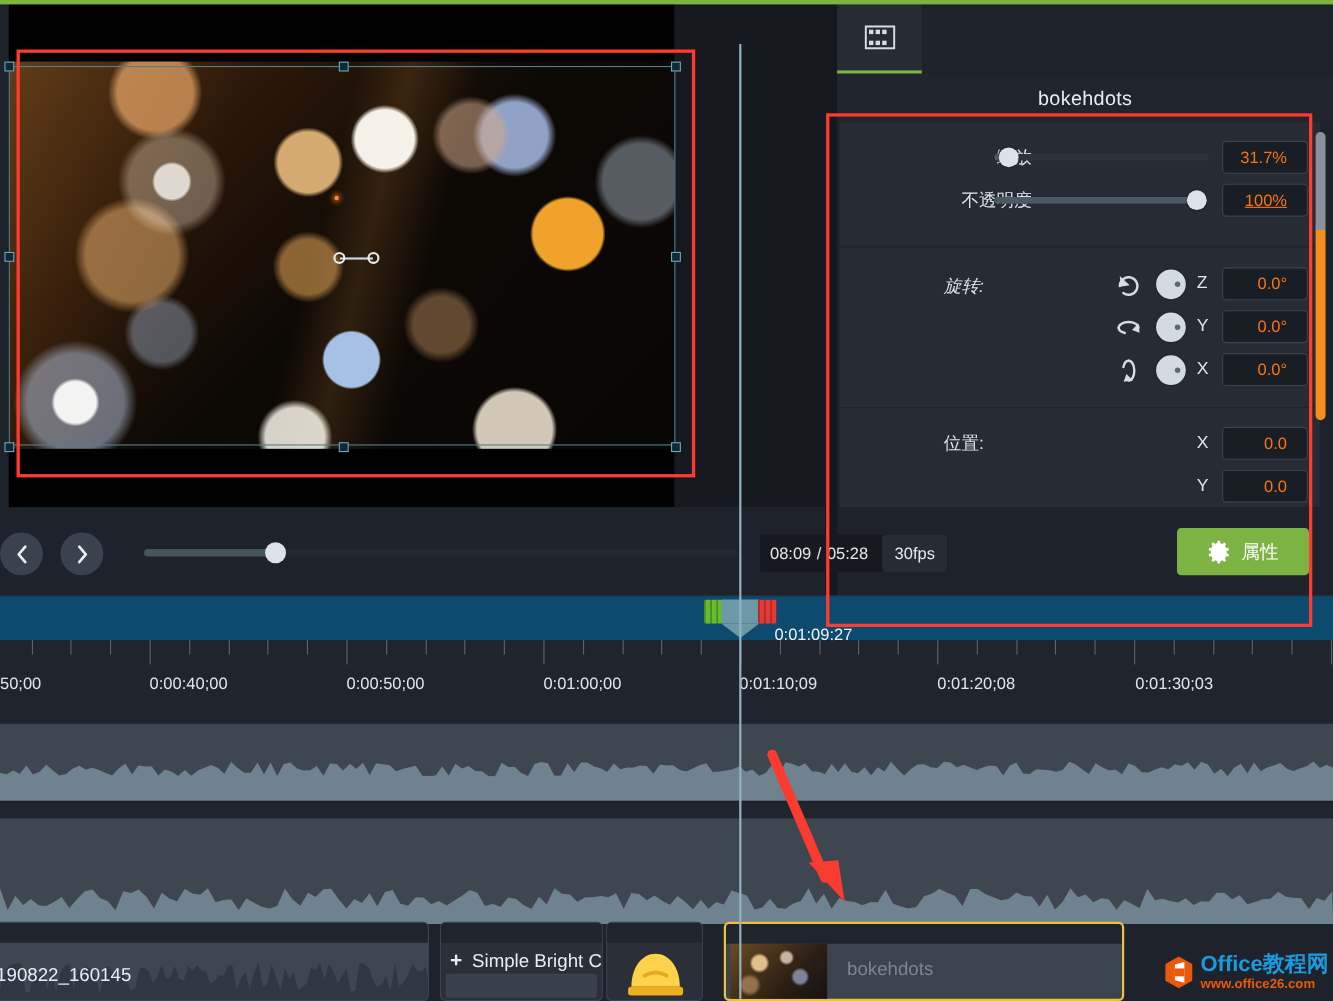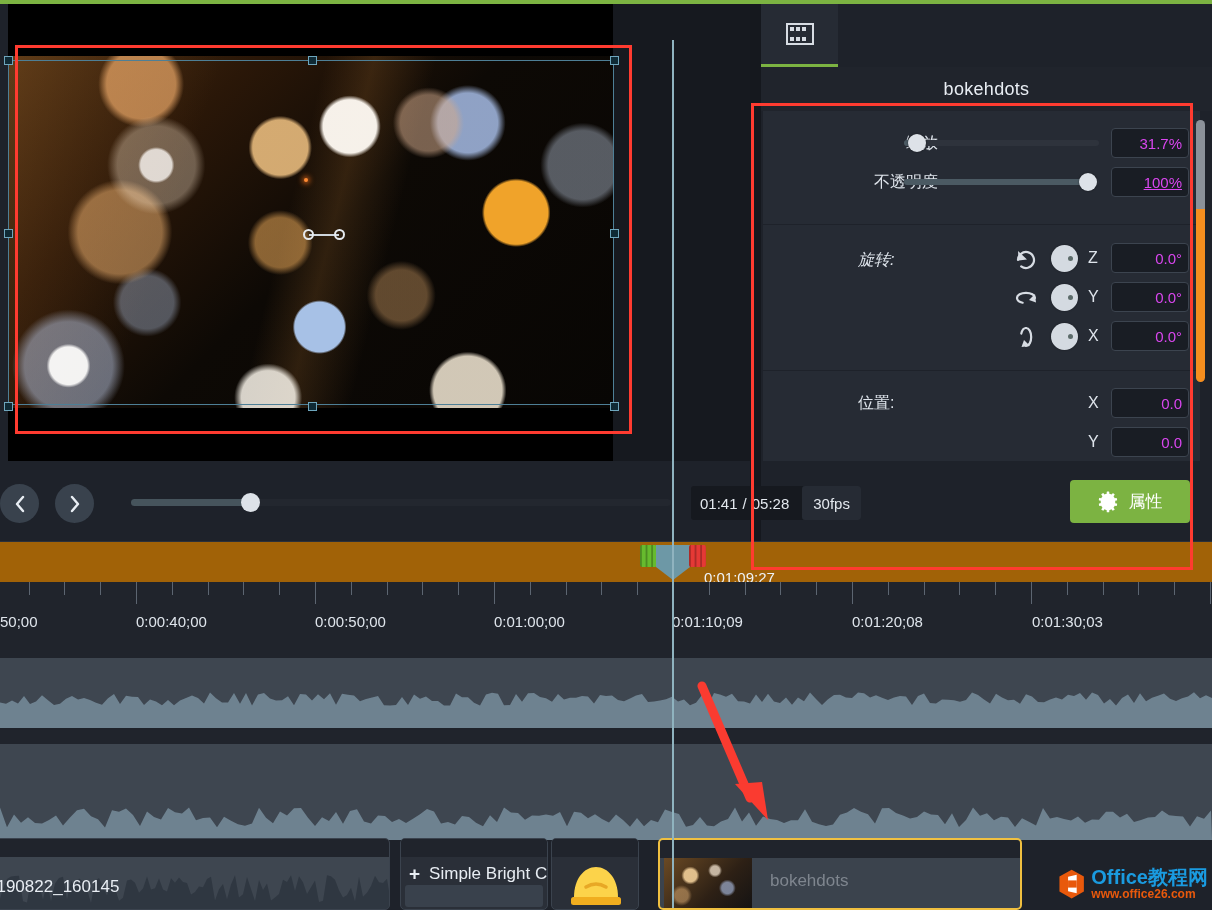--- a/index.html
+++ b/index.html
@@ -129,23 +129,23 @@
   .slider{
     position:absolute; height:6px; border-radius:3px; background:#2e333c;
   }
   .slider .fill{ position:absolute; left:0; top:0; height:6px; border-radius:3px; background:#4b5a63; }
   .slider .knob{
     position:absolute; top:-6px; width:18px; height:18px; border-radius:50%;
     background:#dde2e8; box-shadow:0 0 2px rgba(0,0,0,.5);
   }
   .valbox{
     position:absolute; width:78px; height:30px; border:1px solid #3c444f;
-    border-radius:4px; background:#191d24; color:#d946ef; font-size:15px;
+    border-radius:4px; background:#191d24; color:#f97316; font-size:15px;
     display:flex; align-items:center; justify-content:flex-end;
-    padding-right:6px;
+    padding-right:18px;
   }
   .axis-lbl{ position:absolute; font-size:16px; color:#dfe5ec; }
   .rot-icon{ position:absolute; width:24px; height:24px; }
   .rot-knob{
     position:absolute; width:27px; height:27px; border-radius:50%;
     background:#d4dae1; box-shadow:0 0 2px rgba(0,0,0,.4);
   }
   .rot-knob i{
     position:absolute; right:5px; top:11px; width:5px; height:5px;
     border-radius:50%; background:#5c6b6a; display:block;
@@ -205,21 +205,21 @@
     position:absolute; left:0; top:541px; width:1212px; height:1px; background:#2b303a;
   }
 
   
   .timeline{
     position:absolute; left:0; top:542px; width:1212px; height:368px;
     background:#1e222a;
   }
   .tl-marker-strip{
     position:absolute; left:0; top:0; width:1212px; height:40px;
-    background:#a16207;
+    background:#0c4a6e;
   }
   .playhead-mark{
     position:absolute; top:3px; height:34px;
   }
   .ph-green{
     position:absolute; left:0; top:0; width:17px; height:22px;
     background:#66bb2e;
     background-image:linear-gradient(90deg,rgba(0,0,0,.25) 0 1.5px,rgba(0,0,0,0) 1.5px 4px);
     background-size:5.6px 100%;
     border-radius:2px;
@@ -455,21 +455,21 @@
   </svg>
 </div>
 
 <div class="seek">
   <div class="fill"></div>
   <div class="knob"></div>
 </div>
 
 <div class="time-wrap">
   <div class="time-cur">
-    <span>01:41</span>
+    <span>08:09</span>
     <span style="margin:0 5px;">/</span>
     <span>05:28</span>
   </div>
   <div class="fps-box">30fps</div>
 </div>
 
 <div class="props-btn">
   <svg width="22" height="22" viewBox="0 0 24 24">
     <path fill="#ffffff" d="M12 8.2a3.8 3.8 0 1 0 0 7.6 3.8 3.8 0 0 0 0-7.6zm0 5.9a2.1 2.1 0 1 1 0-4.2 2.1 2.1 0 0 1 0 4.2z"></path>
     <path fill="#ffffff" d="M20.4 13.6l-1.7-.3a6.9 6.9 0 0 0 0-2.6l1.7-.3a.6.6 0 0 0 .5-.7l-.3-1.6a.6.6 0 0 0-.7-.5l-1.7.3a6.9 6.9 0 0 0-1.3-2.2l1.1-1.3a.6.6 0 0 0-.1-.9l-1.3-1a.6.6 0 0 0-.8.1l-1.1 1.3a6.9 6.9 0 0 0-2.4-.9V1.2a.6.6 0 0 0-.6-.6h-1.6a.6.6 0 0 0-.6.6v1.7a6.9 6.9 0 0 0-2.4.9L6 2.5a.6.6 0 0 0-.8-.1l-1.3 1a.6.6 0 0 0-.1.9l1.1 1.3a6.9 6.9 0 0 0-1.3 2.2l-1.7-.3a.6.6 0 0 0-.7.5l-.3 1.6a.6.6 0 0 0 .5.7l1.7.3a6.9 6.9 0 0 0 0 2.6l-1.7.3a.6.6 0 0 0-.5.7l.3 1.6a.6.6 0 0 0 .7.5l1.7-.3a6.9 6.9 0 0 0 1.3 2.2l-1.1 1.3a.6.6 0 0 0 .1.9l1.3 1a.6.6 0 0 0 .8-.1l1.1-1.3a6.9 6.9 0 0 0 2.4.9v1.7a.6.6 0 0 0 .6.6h1.6a.6.6 0 0 0 .6-.6v-1.7a6.9 6.9 0 0 0 2.4-.9l1.1 1.3a.6.6 0 0 0 .8.1l1.3-1a.6.6 0 0 0 .1-.9l-1.1-1.3a6.9 6.9 0 0 0 1.3-2.2l1.7.3a.6.6 0 0 0 .7-.5l.3-1.6a.6.6 0 0 0-.5-.7z"></path>

